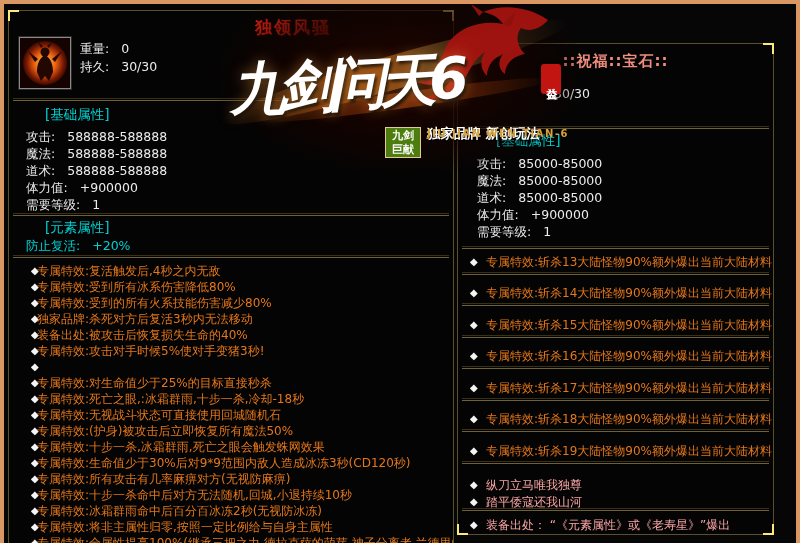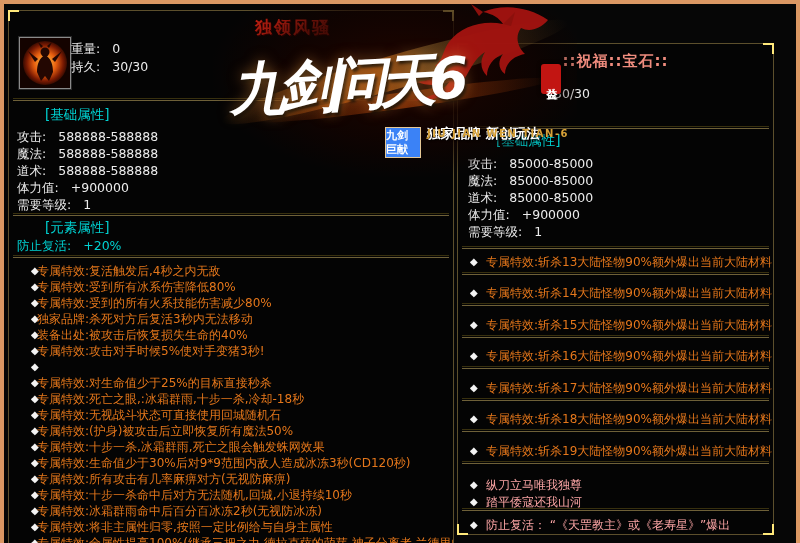--- a/index.html
+++ b/index.html
@@ -11,21 +11,21 @@
   .panel{position:absolute;border:1px solid #5c4f2c;background:rgba(0,0,0,.2);z-index:1;}
   .left-panel{left:8px;top:10px;width:444px;height:560px;}
   .right-panel{left:457px;top:43px;width:315px;height:490px;}
   .corner{position:absolute;width:9px;height:9px;z-index:5;}
   .c-tl{top:-1px;left:-1px;border-top:2px solid #ffe87a;border-left:2px solid #ffe87a;}
   .c-tr{top:-1px;right:-1px;border-top:2px solid #ffe87a;border-right:2px solid #ffe87a;}
   .c-bl{bottom:-1px;left:-1px;border-bottom:2px solid #ffe87a;border-left:2px solid #ffe87a;}
   .c-br{bottom:-1px;right:-1px;border-bottom:2px solid #ffe87a;border-right:2px solid #ffe87a;}
   .hr{position:absolute;left:4px;right:4px;height:1px;border-top:1px solid #38300f;border-bottom:1px solid #6e6038;}
 
-  .row{position:absolute;left:8px;color:#ececec;font-size:12.5px;white-space:nowrap;}
+  .row{position:absolute;left:8px;color:#ececec;font-size:12.5px;white-space:nowrap;padding-left:9px;}
   .row .lbl{margin-right:8px;}
   .sec-h{position:absolute;left:6px;color:#00d2d2;font-size:13.5px;white-space:nowrap;margin-left:30px;}
   .cyan, .cyan .lbl, .cyan .val{color:#00d2d2;}
 
   .item-title-left{position:absolute;left:246px;top:5px;color:#e02414;font-size:17px;font-weight:bold;
                    letter-spacing:2px;white-space:nowrap;text-shadow:1px 1px 0 #3a0000;}
   .item-title-right{position:absolute;left:0;right:0;top:8px;text-align:center;color:#ef8c7e;
                     font-size:15px;font-weight:bold;letter-spacing:1px;}
 
   .icon-box{position:absolute;left:10px;top:26px;width:50px;height:50px;border:1px solid #8a8a8a;
@@ -46,22 +46,22 @@
       background:radial-gradient(ellipse at 52% 45%, rgba(25,4,0,.92) 22%, rgba(20,3,0,.7) 45%, rgba(0,0,0,0) 72%);}
   .ray{position:absolute;border-radius:50%;}
   .r1{left:-10px;top:55px;width:360px;height:34px;transform:rotate(-16deg);
       background:linear-gradient(90deg, rgba(255,120,20,0) 0%, rgba(255,130,25,.5) 45%, rgba(255,200,90,.25) 60%, rgba(255,120,20,0) 100%);}
   .r2{left:30px;top:92px;width:300px;height:16px;transform:rotate(-8deg);
       background:linear-gradient(90deg, rgba(255,90,10,0) 0%, rgba(255,100,15,.4) 50%, rgba(255,90,10,0) 100%);}
   .dragon{position:absolute;left:118px;top:2px;}
   .logo-title{position:absolute;left:4px;top:44px;width:336px;color:#ffffff;font-size:57px;font-weight:bold;
       font-style:italic;letter-spacing:-7px;transform:rotate(-3deg);white-space:nowrap;
       text-shadow:0 0 14px rgba(255,170,70,.5), 2px 3px 3px rgba(0,0,0,.95);}
-  .logo-badge{position:absolute;left:160px;top:127px;width:36px;height:31px;background:#3b82f6;
-      border:1px solid #e6c896;color:#fff;font-size:11px;font-weight:bold;text-align:left;line-height:14px;
+  .logo-badge{position:absolute;left:160px;top:127px;width:36px;height:31px;background:#4d7c0f;
+      border:1px solid #e6c896;color:#fff;font-size:11px;font-weight:bold;text-align:center;line-height:14px;
       box-sizing:border-box;padding-top:1px;}
   .logo-slogan{position:absolute;left:202px;top:125px;color:#ffffff;font-size:13.5px;font-weight:bold;
       white-space:nowrap;text-shadow:1px 1px 2px #000;}
   .logo-sub{position:absolute;left:202px;top:128px;color:#d8a238;font-size:10px;font-weight:bold;
       letter-spacing:1.5px;white-space:nowrap;}
   .logo-seal{position:absolute;left:316px;top:64px;width:20px;height:30px;background:#c21512;border-radius:3px;
       color:#fff;font-size:11px;font-weight:bold;writing-mode:vertical-rl;text-align:center;line-height:20px;
       box-shadow:0 0 4px rgba(0,0,0,.8);}
   .dur-right{position:absolute;left:96px;top:42px;color:#ececec;font-size:12.5px;}
 </style>
@@ -286,21 +286,21 @@
         <span class="dia">◆</span>
         <span class="txt">纵刀立马唯我独尊</span>
       </div>
     <div class="fx rfx green" style="top:450px">
         <span class="dia">◆</span>
         <span class="txt">踏平倭寇还我山河</span>
       </div>
     <div class="hr" style="top:464px"></div>
     <div class="fx rfx green" style="top:473px">
         <span class="dia">◆</span>
-        <span class="txt">防止复活： “《天罡教主》或《老寿星》”爆出</span>
+        <span class="txt">装备出处： “《元素属性》或《老寿星》”爆出</span>
       </div>
   </div>
 
   <div class="logo">
     <div class="logo-shade"></div>
     <div class="ray r1"></div>
     <div class="ray r2"></div>
     <svg class="dragon" width="220" height="105" viewBox="0 0 220 105">
       <path d="M205 18 C185 4 158 2 140 10 C150 12 156 16 160 22 C140 18 118 24 106 40 C100 48 100 58 92 64 C98 64 104 62 108 58 C104 72 90 78 74 80 C84 84 96 84 106 80 C100 90 86 96 70 98 C92 100 112 92 122 76 C128 66 132 56 142 50 C136 60 138 68 144 74 C144 64 150 56 160 52 C154 60 156 68 162 72 C162 62 170 54 182 52 C174 44 172 34 178 26 C186 30 196 28 205 18 Z" fill="#a41310" opacity="0.95"></path>
       <path d="M140 10 L128 2 L136 14 Z" fill="#8c100c"></path>

